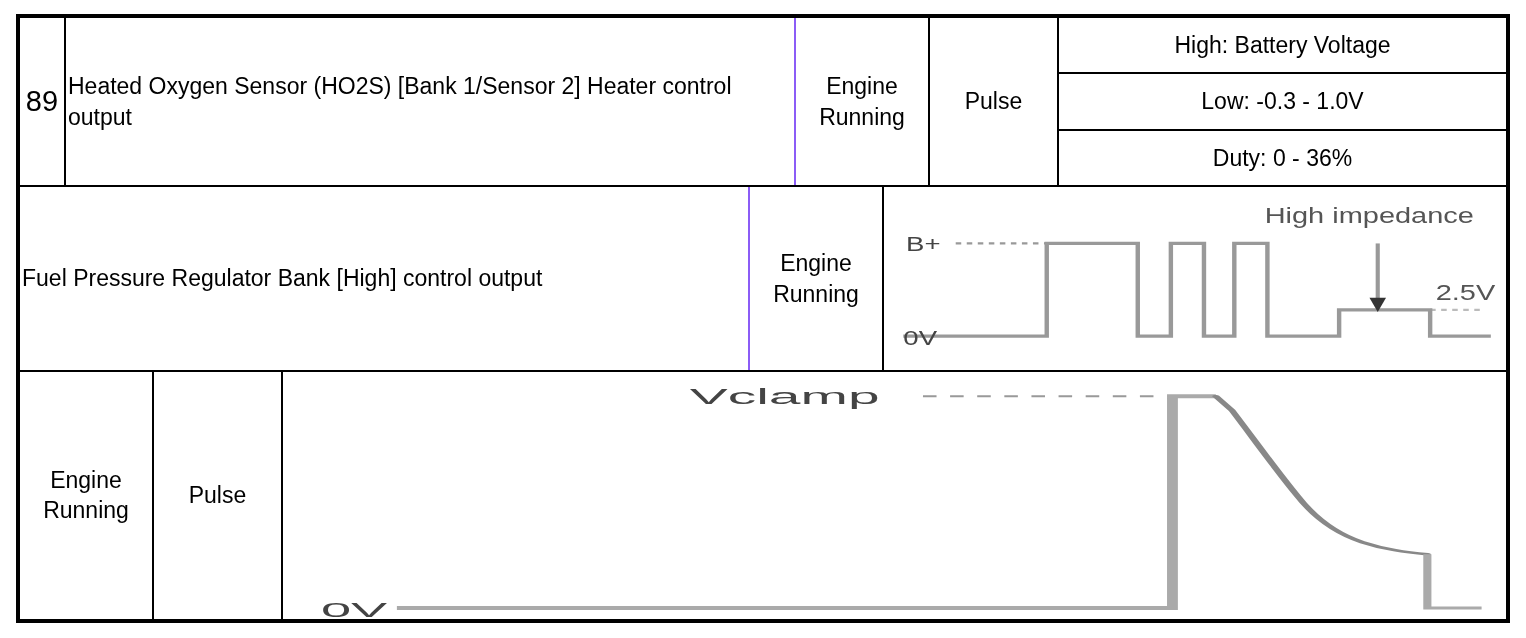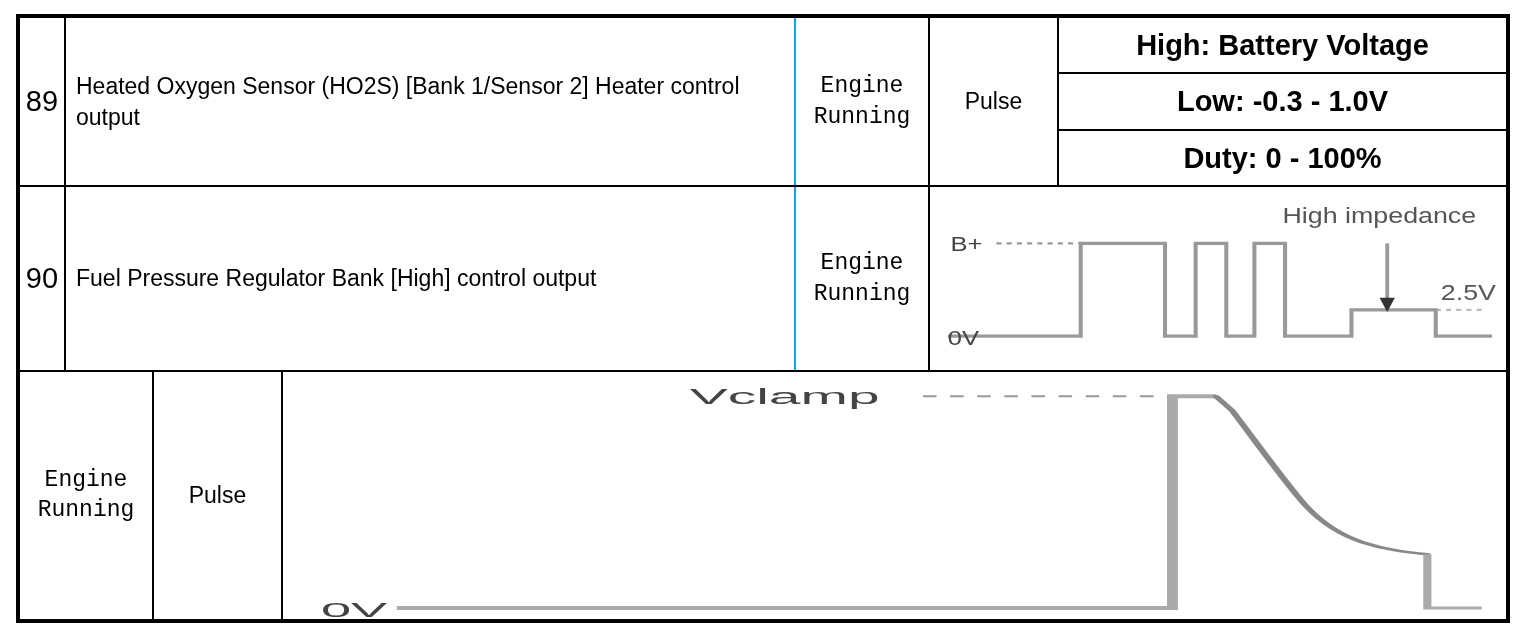--- a/index.html
+++ b/index.html
@@ -51,41 +51,40 @@
     border-right: 2px solid #000000;
     box-sizing: border-box;
     display: flex;
     align-items: center;
     justify-content: center;
     font-size: 29px;
   }
   .c-desc {
     width: 730px;
     flex: 0 0 730px;
-    border-right: 2px solid #0ea5e9;
+    border-right: 2px solid #8b5cf6;
     box-sizing: border-box;
     display: flex;
     align-items: center;
-    padding-left: 10px;
+    padding-left: 2px;
     padding-right: 8px;
     font-size: 23px;
     line-height: 1.32;
   }
   .c-cond {
     width: 134px;
     flex: 0 0 134px;
     border-right: 2px solid #000000;
     box-sizing: border-box;
     display: flex;
     align-items: center;
     justify-content: center;
     text-align: center;
     font-size: 23px;
     line-height: 1.32;
-    font-family: Liberation Mono, monospace;
   }
   .c-type {
     width: 129px;
     flex: 0 0 129px;
     border-right: 2px solid #000000;
     box-sizing: border-box;
     display: flex;
     align-items: center;
     justify-content: center;
     font-size: 23px;
@@ -99,22 +98,21 @@
   }
 
   
   .spec-line {
     flex: 1 1 0;
     display: flex;
     align-items: center;
     justify-content: center;
     border-bottom: 2px solid #000000;
     box-sizing: border-box;
-    font-size: 29px;
-    font-weight: bold;
+    font-size: 23px;
   }
   .spec-line:last-child { border-bottom: none; }
 
   .wave-wrap {
     position: absolute;
     left: 0; top: 0; right: 0; bottom: 0;
   }
   .wave-wrap svg { display: block; width: 100%; height: 100%; }
 </style>
 </head>
@@ -127,26 +125,25 @@
     <div class="trow row-89">
       <div class="c-num">89</div>
       <div class="c-desc">Heated Oxygen Sensor (HO2S) [Bank 1/Sensor 2] Heater control output</div>
       <div class="c-cond">
           <span>Engine<br>Running</span>
         </div>
       <div class="c-type">Pulse</div>
       <div class="c-spec">
         <div class="spec-line">High: Battery Voltage</div>
         <div class="spec-line">Low: -0.3 - 1.0V</div>
-        <div class="spec-line">Duty: 0 - 100%</div>
+        <div class="spec-line">Duty: 0 - 36%</div>
       </div>
     </div>
 
     <div class="trow row-90">
-      <div class="c-num">90</div>
       <div class="c-desc">Fuel Pressure Regulator Bank [High] control output</div>
       <div class="c-cond">
           <span>Engine<br>Running</span>
         </div>
       <div class="c-spec">
         <div class="wave-wrap">
           <svg viewBox="0 0 451 181" preserveAspectRatio="none">
 
             <line x1="52" y1="56" x2="118" y2="56" stroke="#999999" stroke-width="2.2" stroke-dasharray="4,4"></line>
 

